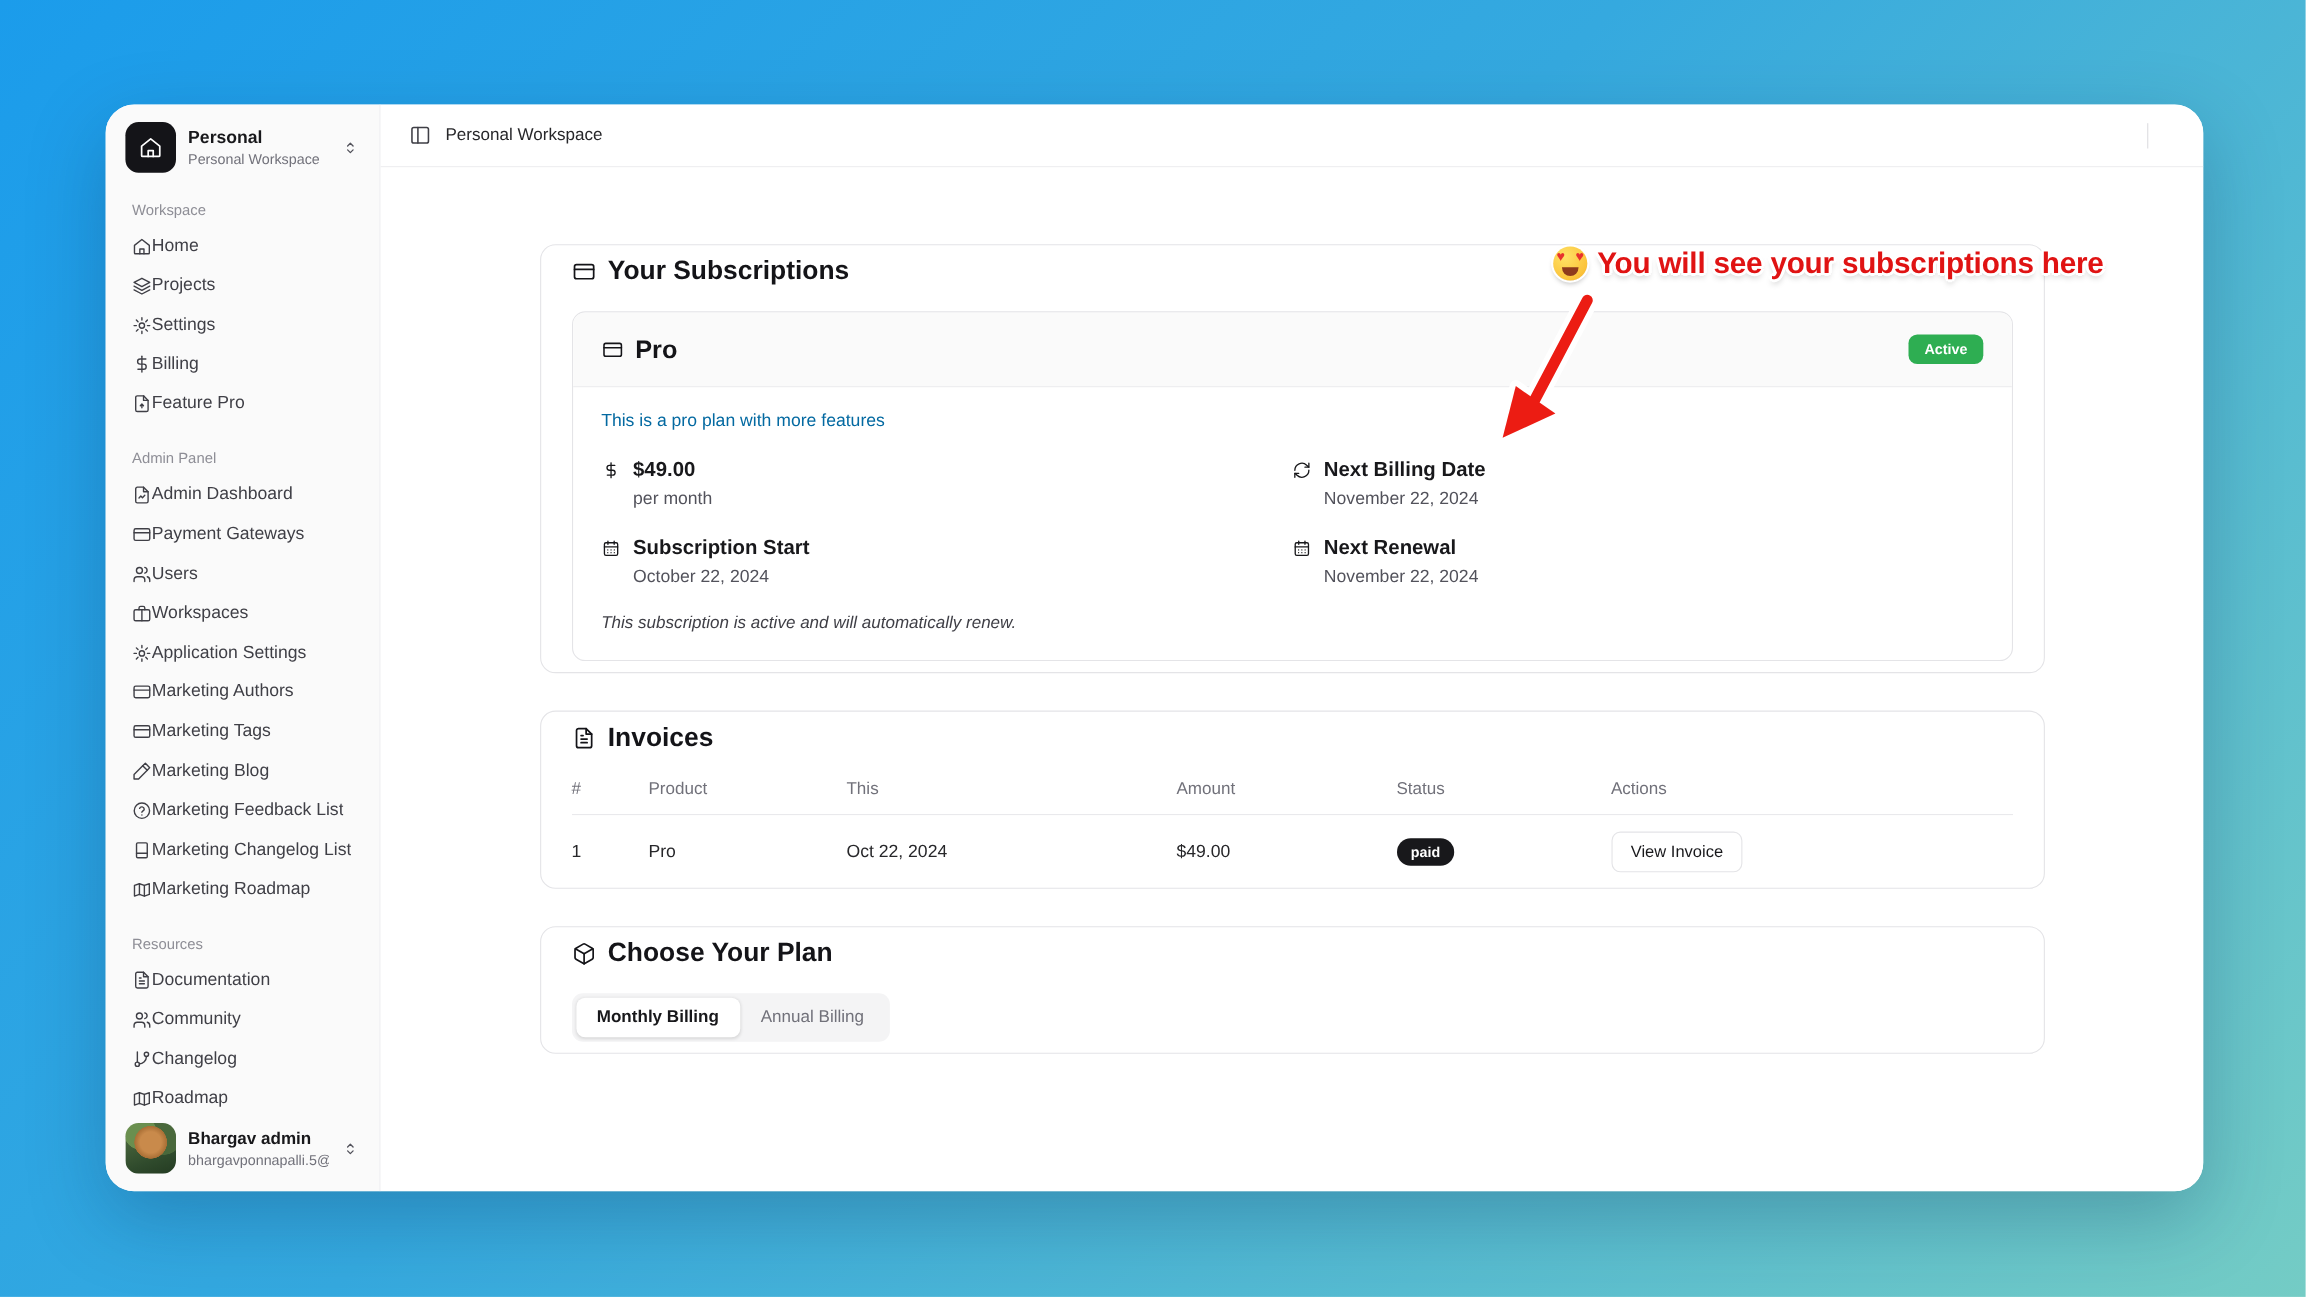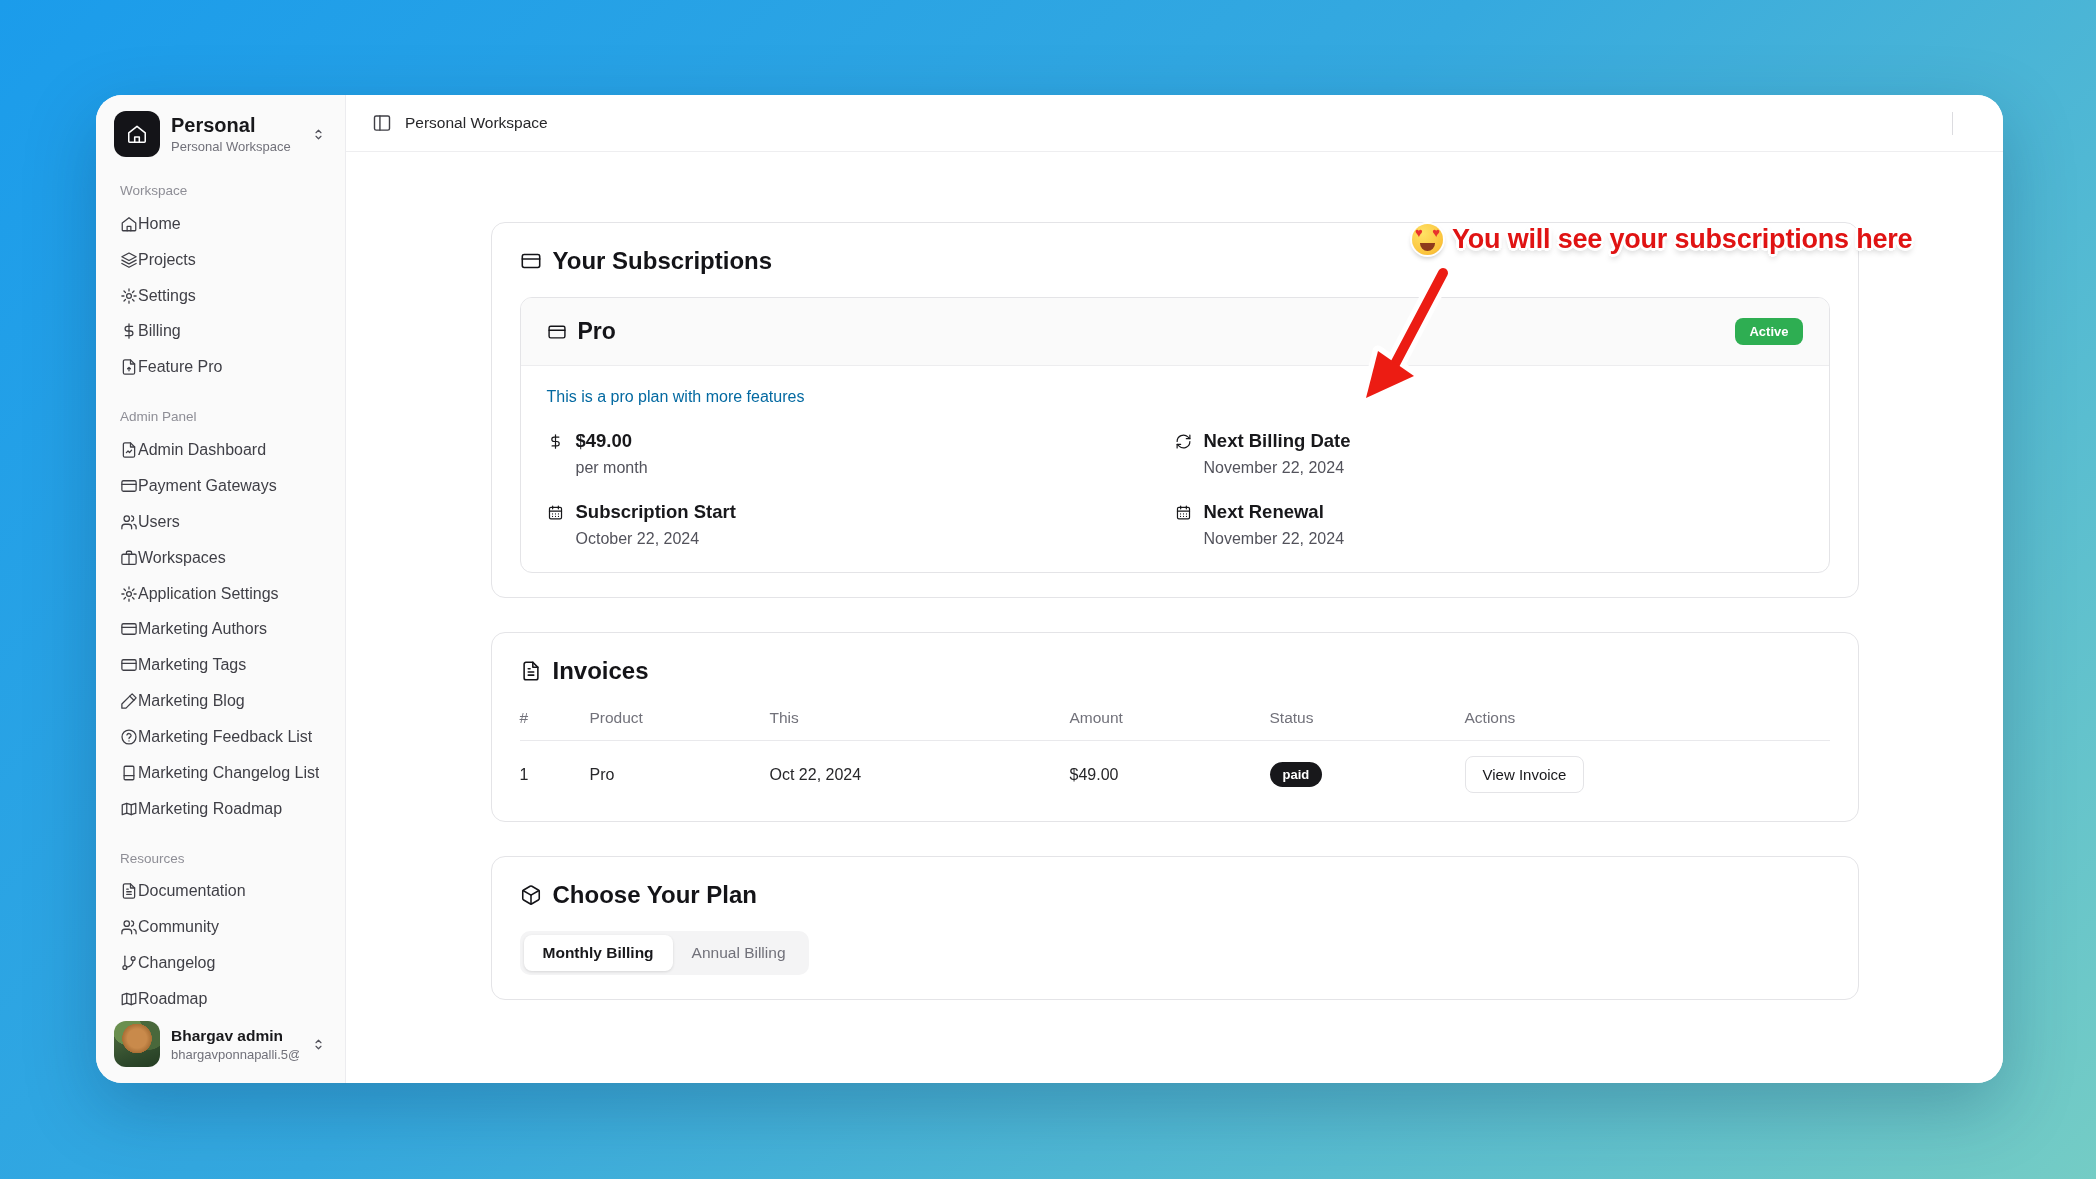--- a/index.html
+++ b/index.html
@@ -20,21 +20,21 @@
 
   
   .sidebar {
     width:250px; flex:none; background:#FAFAFA; border-right:1px solid #ECECEF;
     padding:14px 14px 12px; display:flex; flex-direction:column; overflow:hidden;
   }
   .switcher { display:flex; align-items:center; gap:11px; padding:2px 4px; border-radius:10px; cursor:pointer; }
   .ws-logo { width:46px; height:46px; border-radius:12px; background:#141418; color:#fff;
     display:flex; align-items:center; justify-content:center; }
   .switcher-txt { flex:1; min-width:0; }
-  .switcher-name { font-size:20px; font-weight:700; color:#18181B; }
+  .switcher-name { font-size:16px; font-weight:700; color:#18181B; }
   .switcher-sub { font-size:13px; color:#71717A; margin-top:2px; }
   .updown { color:#52525B; }
   .sb-section-label { font-size:13.5px; color:#8E8E96; margin:24px 10px 8px; }
   .sb-item { height:36px; display:flex; align-items:center; padding:0 10px;
     border-radius:8px; color:#3F3F46; font-size:16px; cursor:pointer; }
   .sb-item .lbl { white-space:nowrap; overflow:hidden; }
   .user-row { margin-top:auto; display:flex; align-items:center; gap:11px; padding:4px; border-radius:10px; cursor:pointer; }
   .avatar { width:46px; height:46px; border-radius:12px; flex:none;
     background:
       radial-gradient(circle at 50% 38%, #C98A4B 0 26%, #A96F35 40%, transparent 41%),
@@ -54,21 +54,21 @@
   .topbar-divider { position:absolute; right:50px; top:17px; width:1px; height:23px; background:#DCDCE0; }
 
   .content { flex:1; overflow:hidden; padding:26px 0 0; }
   .container { width:1368px; margin:0 auto; }
 
   .page-head { text-align:center; }
   .page-title { font-size:45px; font-weight:800; letter-spacing:-.5px; color:#363B42; }
   .page-sub { font-size:19px; color:#52525B; margin-top:9px; }
 
   
-  .card { border:1px solid #E4E4E7; border-radius:14px; background:#fff; padding:24px 28px; margin-top:34px; }
+  .card { border:1px solid #E4E4E7; border-radius:14px; background:#fff; padding:10px 28px; margin-top:34px; }
   .card:first-of-type { margin-top:44px; }
   .card-title { display:flex; align-items:center; gap:11px; font-size:24px; font-weight:700; color:#141418; }
 
   .plan-card { border:1px solid #E4E4E7; border-radius:12px; margin-top:22px; overflow:hidden; }
   .plan-head { display:flex; align-items:center; justify-content:space-between;
     background:#FAFAFA; border-bottom:1px solid #EDEDEF; padding:20px 26px; }
   .plan-name { display:flex; align-items:center; gap:11px; font-size:23px; font-weight:700; color:#141418; }
   .badge-active { background:#2EAE52; color:#fff; font-size:13px; font-weight:700;
     padding:6px 14px; border-radius:8px; }
   .plan-body { padding:22px 26px 24px; }
@@ -431,20 +431,21 @@
                 <div>
                   <div class="fact-label">
                     <svg class="ic" width="17" height="17">
                         <use href="#i-calendar"></use>
                       </svg>
                     <span>Next Renewal</span>
                   </div>
                   <div class="fact-value">November 22, 2024</div>
                 </div>
               </div>
+              <div class="plan-note">This subscription is active and will automatically renew.</div>
             </div>
           </div>
         </section>
 
         <section class="card">
           <div class="card-title">
             <svg class="ic" width="22" height="22">
                 <use href="#i-file-text"></use>
               </svg>
             <span>Invoices</span>

